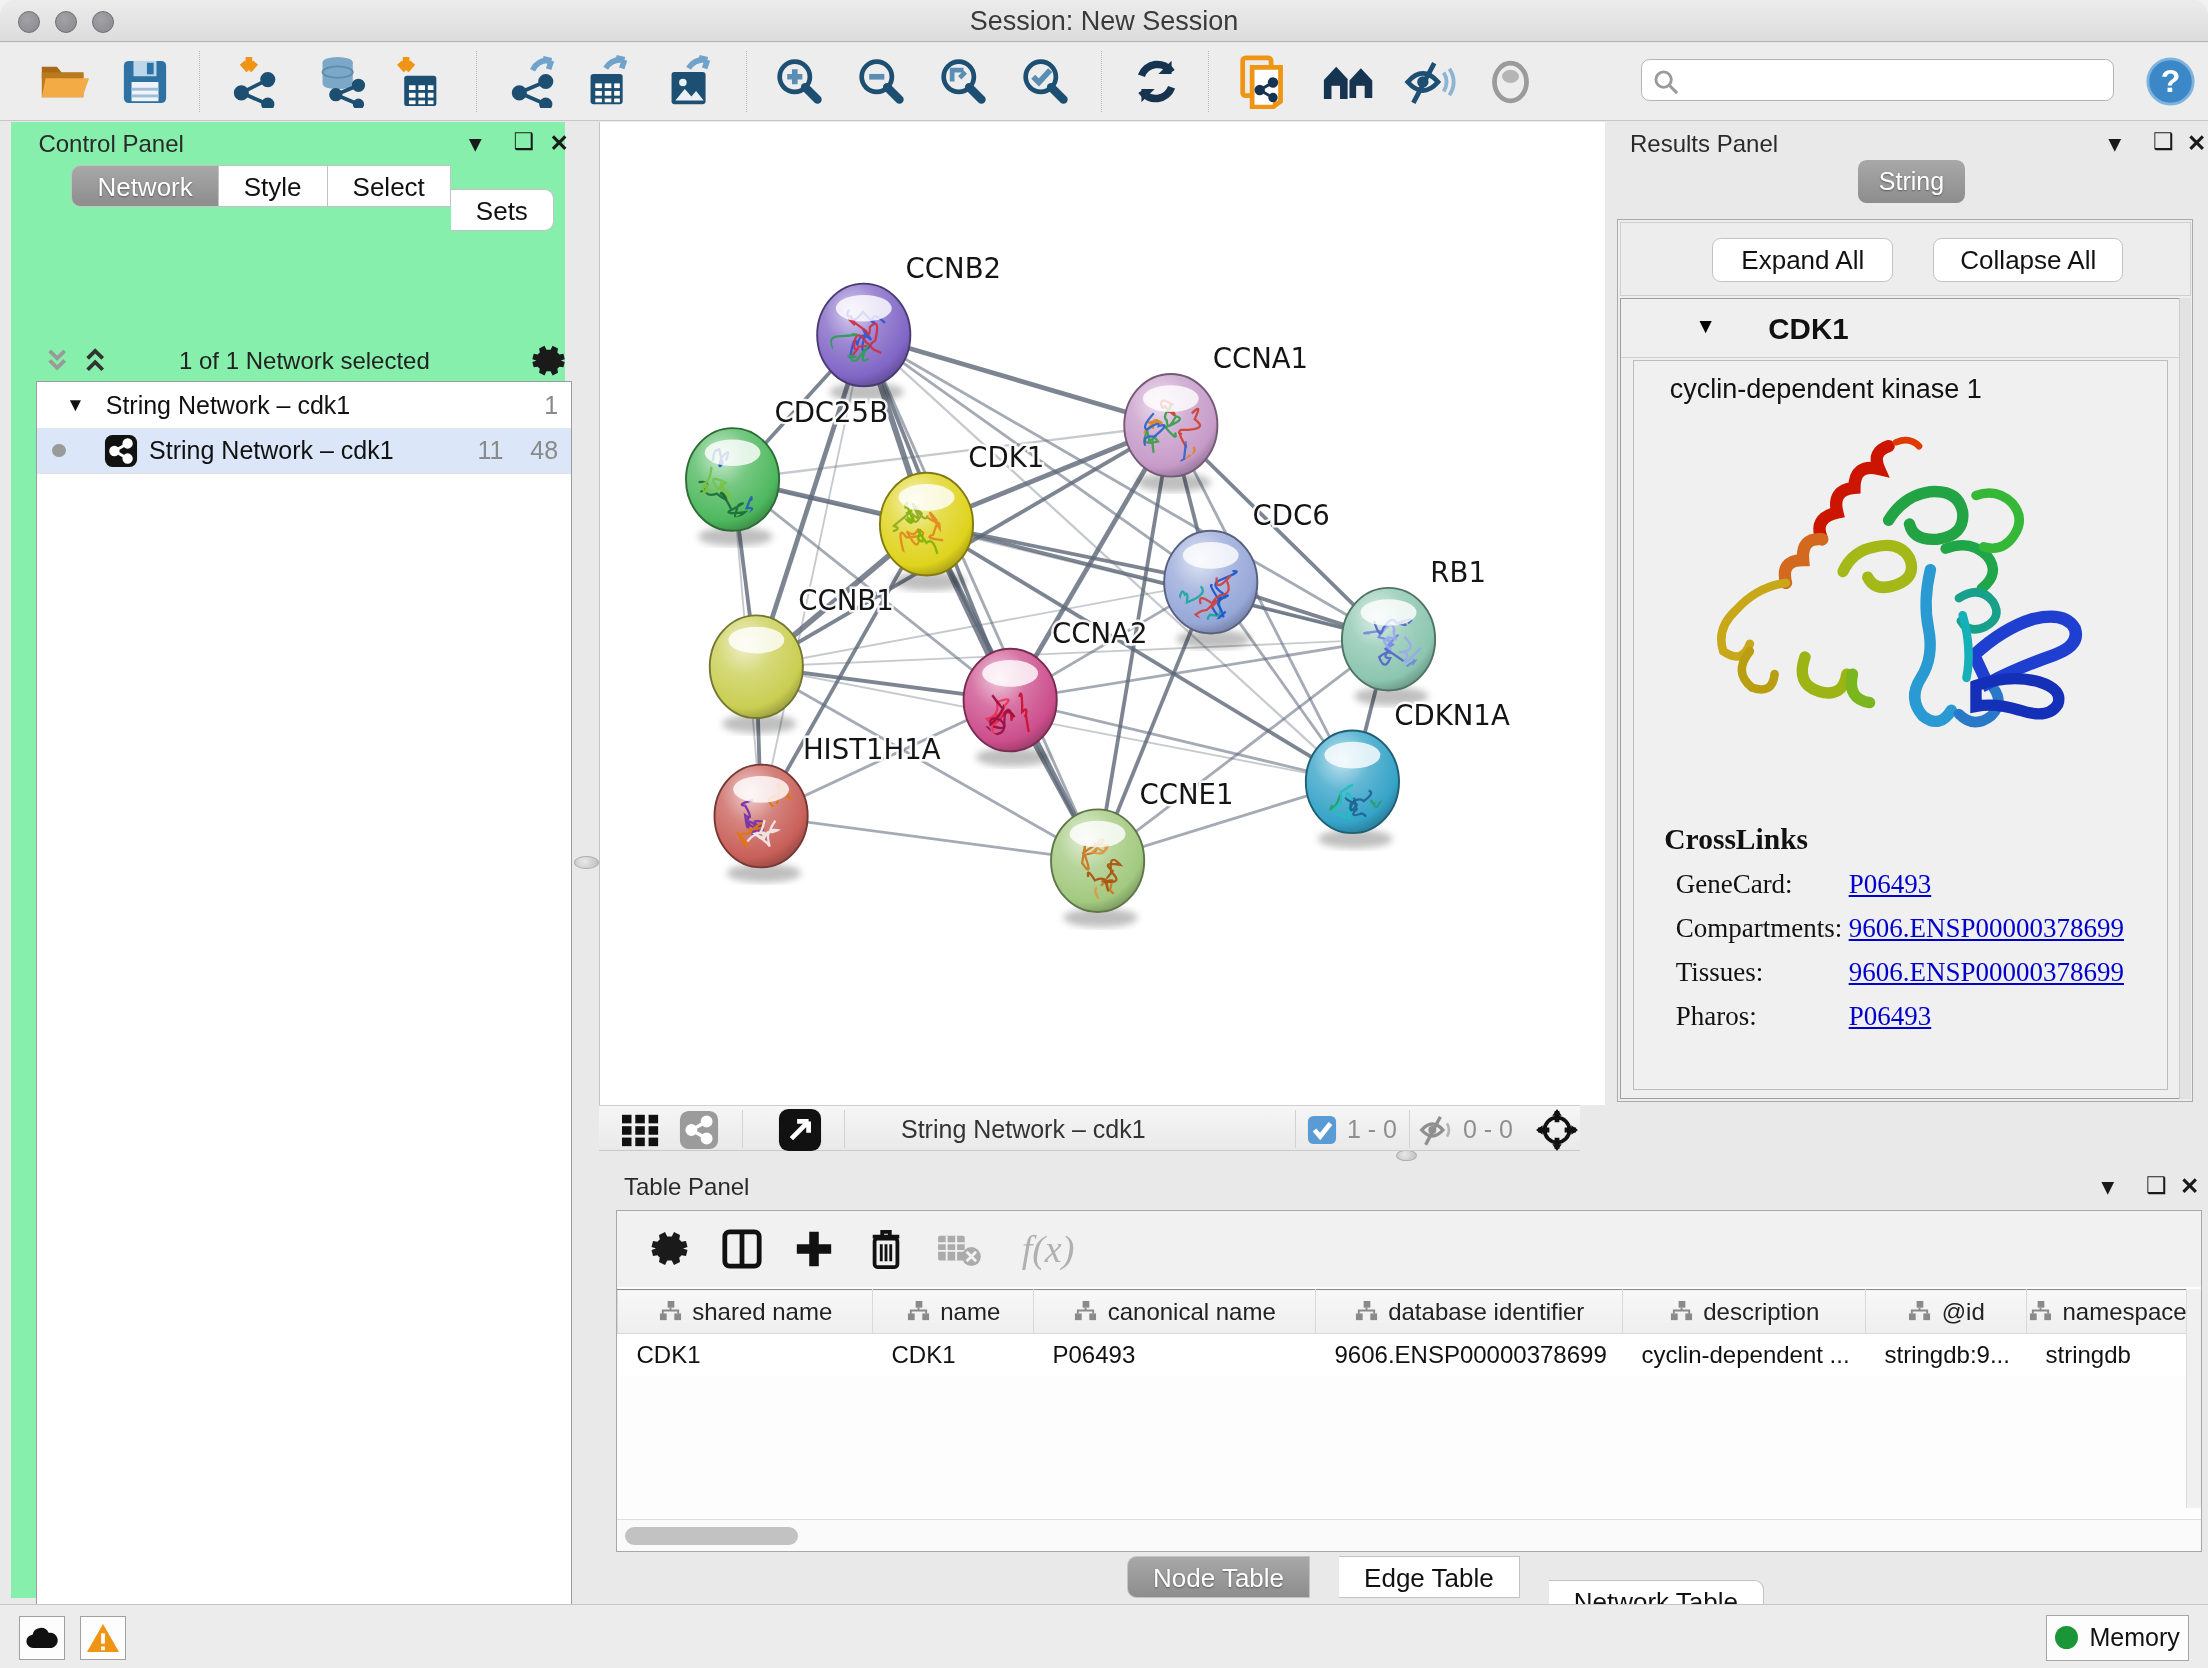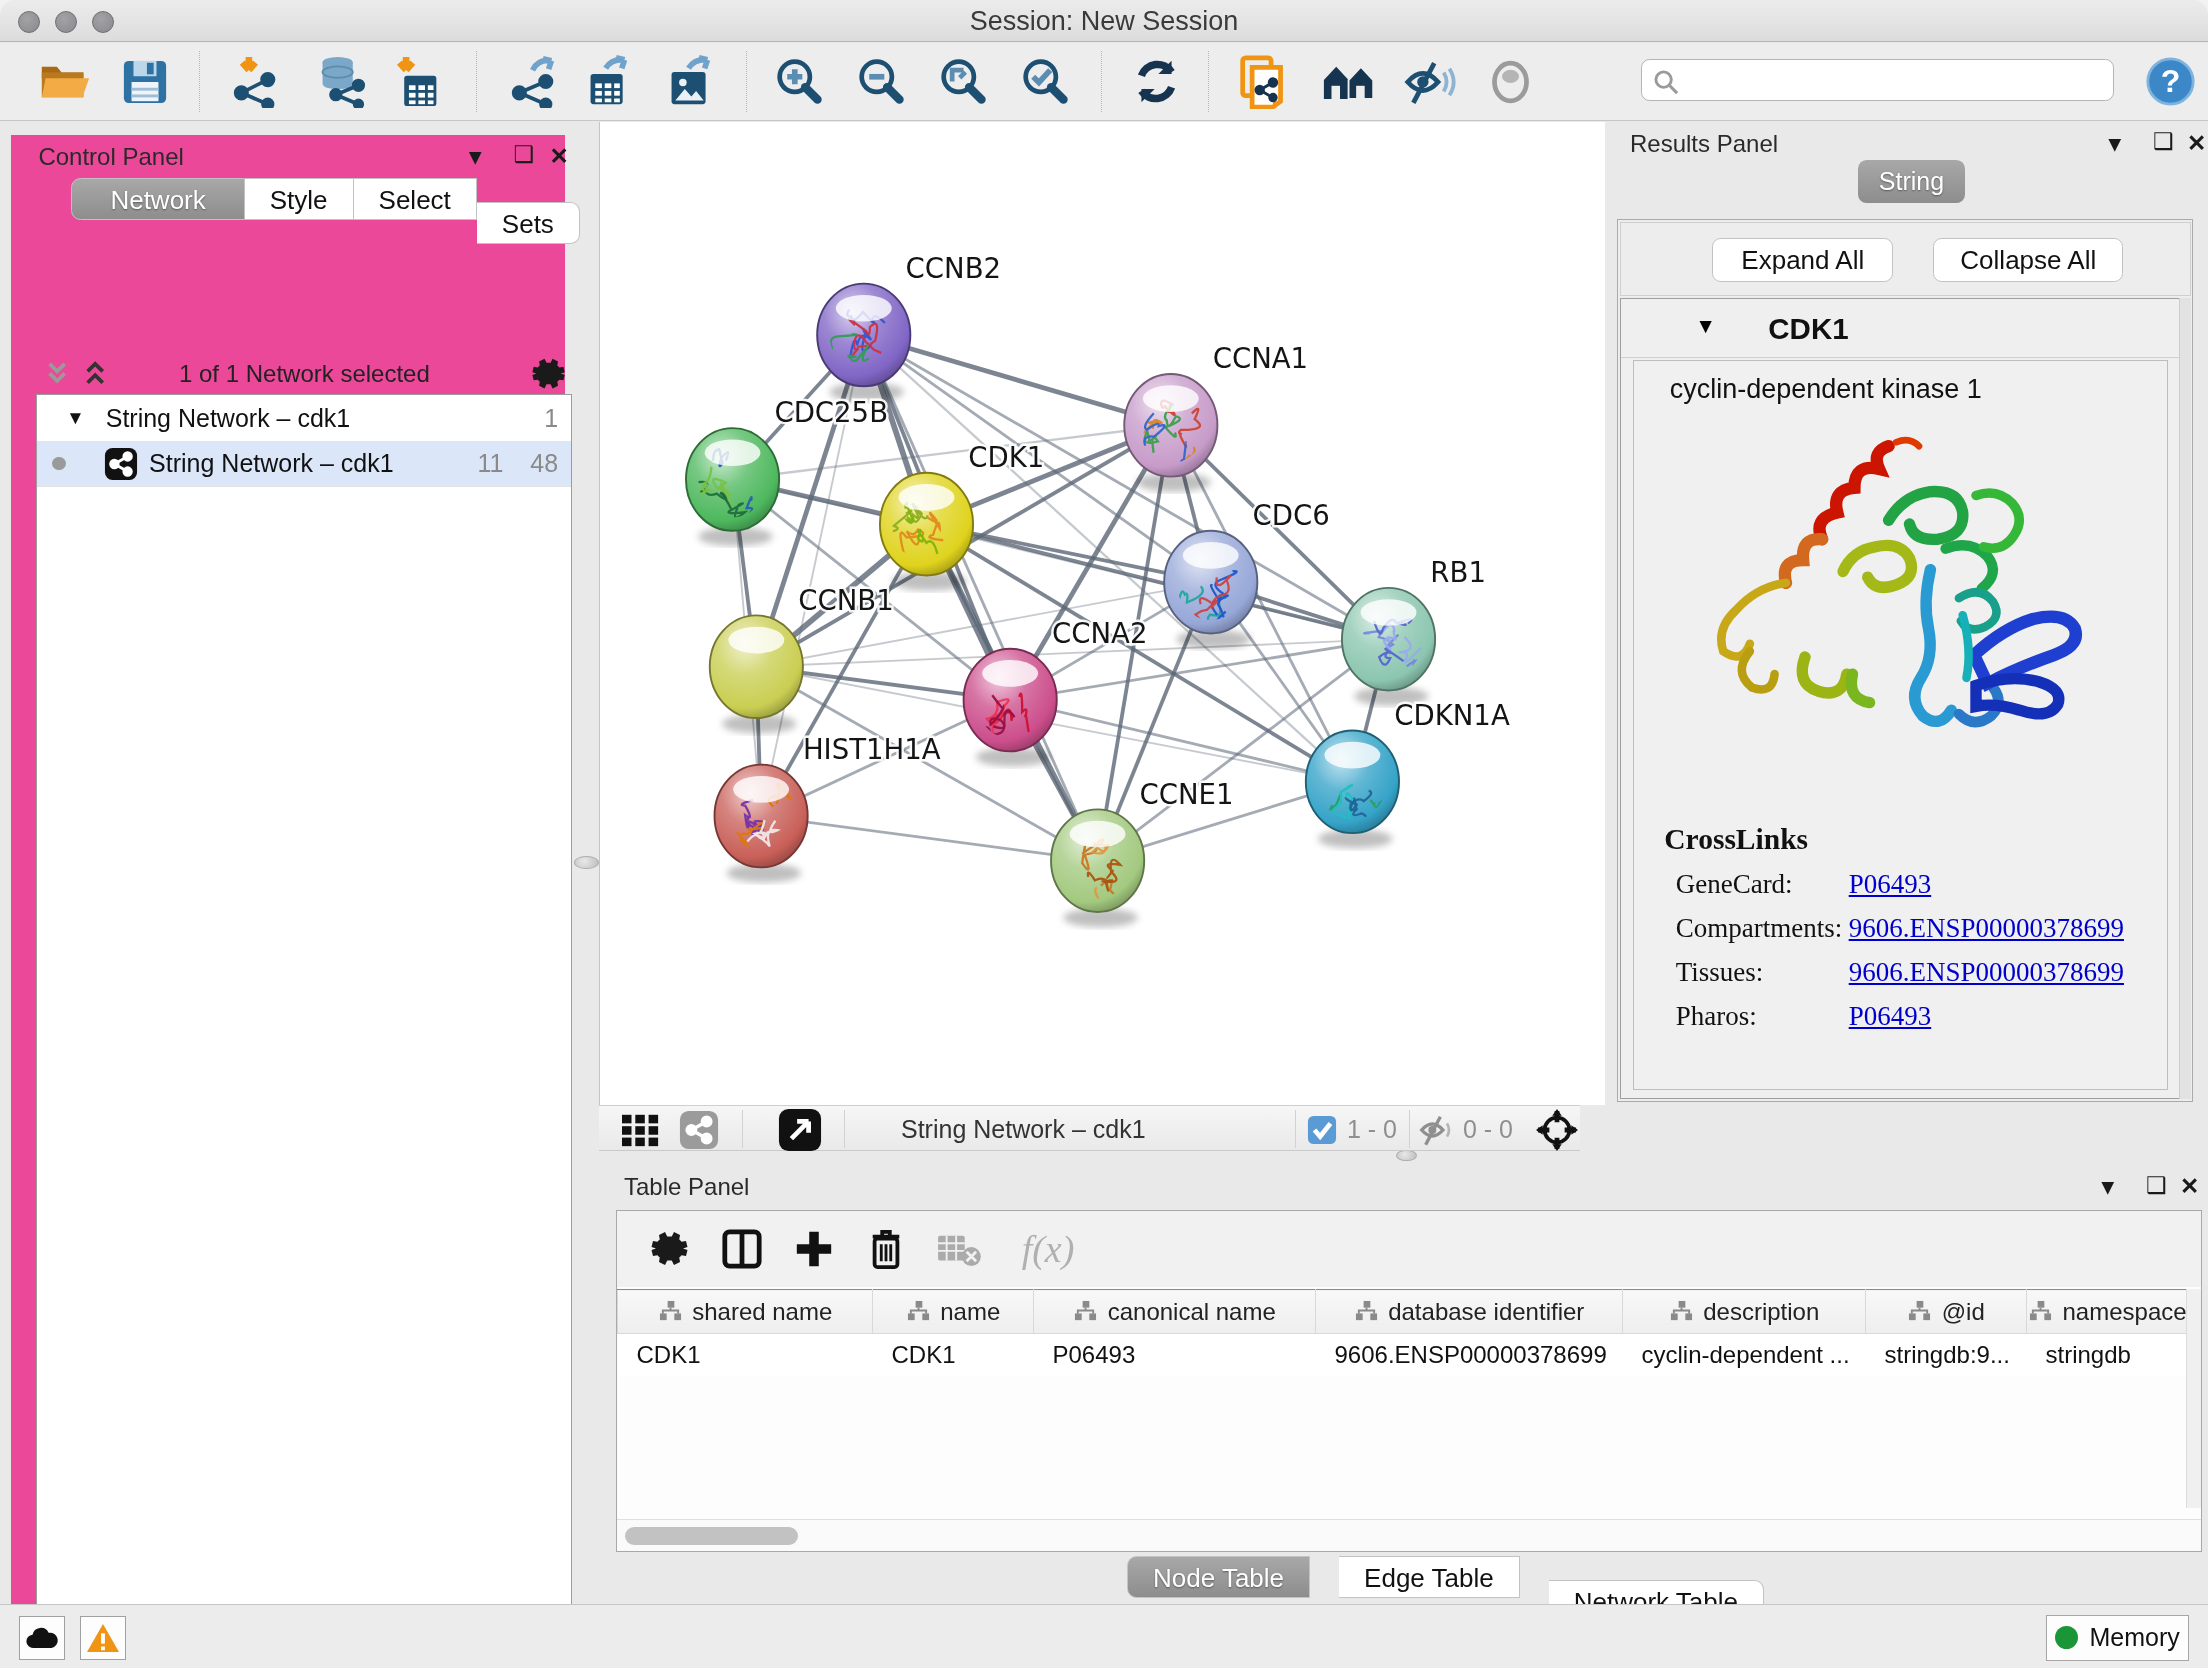--- a/index.html
+++ b/index.html
@@ -18,21 +18,21 @@
     border-bottom:1px solid #c6c6c6;}
   .tbtn{position:absolute;top:11.4px;width:57px;height:55px;display:flex;align-items:center;justify-content:center;}
   .tsep{position:absolute;top:7.6px;width:0;height:61px;border-left:1.9px dotted #b5b5b5;}
   #search-box{position:absolute;left:1641px;top:16px;width:473px;height:42px;background:#fff;
     border:1px solid #b4b4b4;border-radius:8.6px;}
   #search-box svg{position:absolute;left:11.4px;top:8.6px;}
   
   .panel-head{position:absolute;font-size:24px;color:#2a2a2a;}
   .panel-ctl{position:absolute;color:#1a1a1a;font-size:23px;font-weight:bold;}
   
-  #control-panel{position:absolute;left:11.4px;top:135px;width:554px;height:1476px;background:#ec4899;}
+  #control-panel{position:absolute;left:11.4px;top:122px;width:554px;height:1476px;background:#86efac;}
   .seg{position:absolute;display:flex;height:42px;}
   .seg .s{height:42px;line-height:42px;text-align:center;font-size:26px;background:#fff;
     border:1px solid #c3c3c3;border-left:none;color:#111;}
   .seg .s:first-child{border-left:1px solid #c3c3c3;border-radius:9.5px 0 0 9.5px;}
   .seg .s:last-child{border-radius:0 9.5px 9.5px 0;margin-top:24px;}
   .seg .s.on{background:linear-gradient(#a8a8a8,#8d8d8d);color:#fff;text-shadow:0 1px 1.9px rgba(0,0,0,.4);}
   #net-sel-row{position:absolute;left:25px;top:217px;width:536px;height:42px;font-size:24px;color:#222;}
   #tree-box{position:absolute;left:25px;top:259px;width:536px;height:1320px;background:#fff;border:1.9px solid #9c9c9c;}
   .tree-row{position:relative;width:100%;height:46px;font-size:25px;color:#111;display:flex;align-items:center;}
   .tree-row.sel{background:#dbe7f8;border-bottom:1px solid #e2e2e2;}
@@ -289,21 +289,21 @@
       </svg>
     </div>
   </div>
 
   <div id="control-panel">
     <div class="panel-head" style="left:27px;top:7.6px">Control Panel</div>
     <div class="panel-ctl" style="left:458px;top:7.6px">▾</div>
     <div class="panel-ctl" style="left:502px;top:5.7px;font-weight:normal">❑</div>
     <div class="panel-ctl" style="left:538px;top:7.6px">✕</div>
     <div class="seg" style="left:60px;top:43px" id="cp-tabs">
-        <div class="s on" style="padding: 0px 38px; min-width: 103px;">Network</div>
+        <div class="s on" style="padding: 0px 25px; min-width: 103px;">Network</div>
         <div class="s" style="padding: 0px 25px; min-width: 103px;">Style</div>
         <div class="s" style="padding: 0px 25px; min-width: 103px;">Select</div>
         <div class="s" style="padding: 0px 25px; min-width: 103px;">Sets</div>
       </div>
     <div id="net-sel-row">
       <svg width="32" height="28.5" viewBox="0 0 34 30" style="position:absolute;left:7.6px;top:7.6px">
         <path d="M6 4 l8 8 8 -8 M6 14 l8 8 8 -8" stroke="#9a9a9a" stroke-width="4" fill="none"></path>
       </svg>
       <svg width="32" height="28.5" viewBox="0 0 34 30" style="position:absolute;left:46px;top:7.6px">
         <path d="M6 24 l8 -8 8 8 M6 12 l8 -8 8 8" stroke="#333" stroke-width="4" fill="none"></path>

